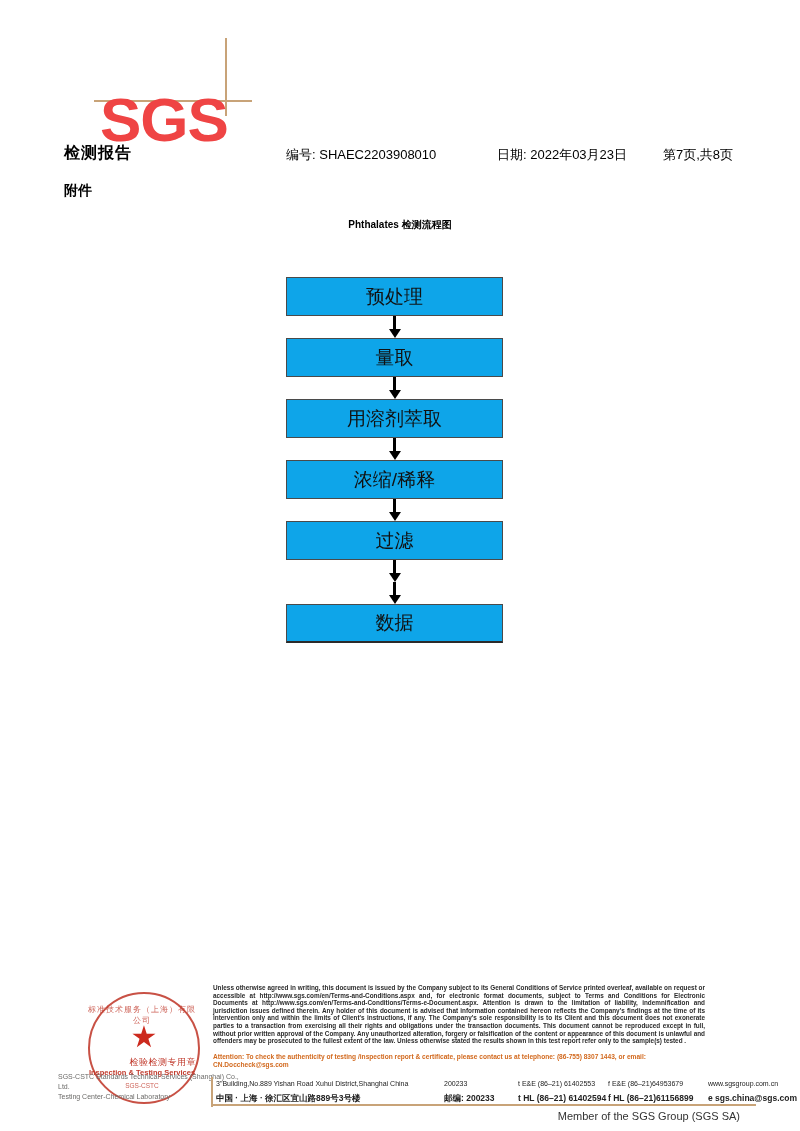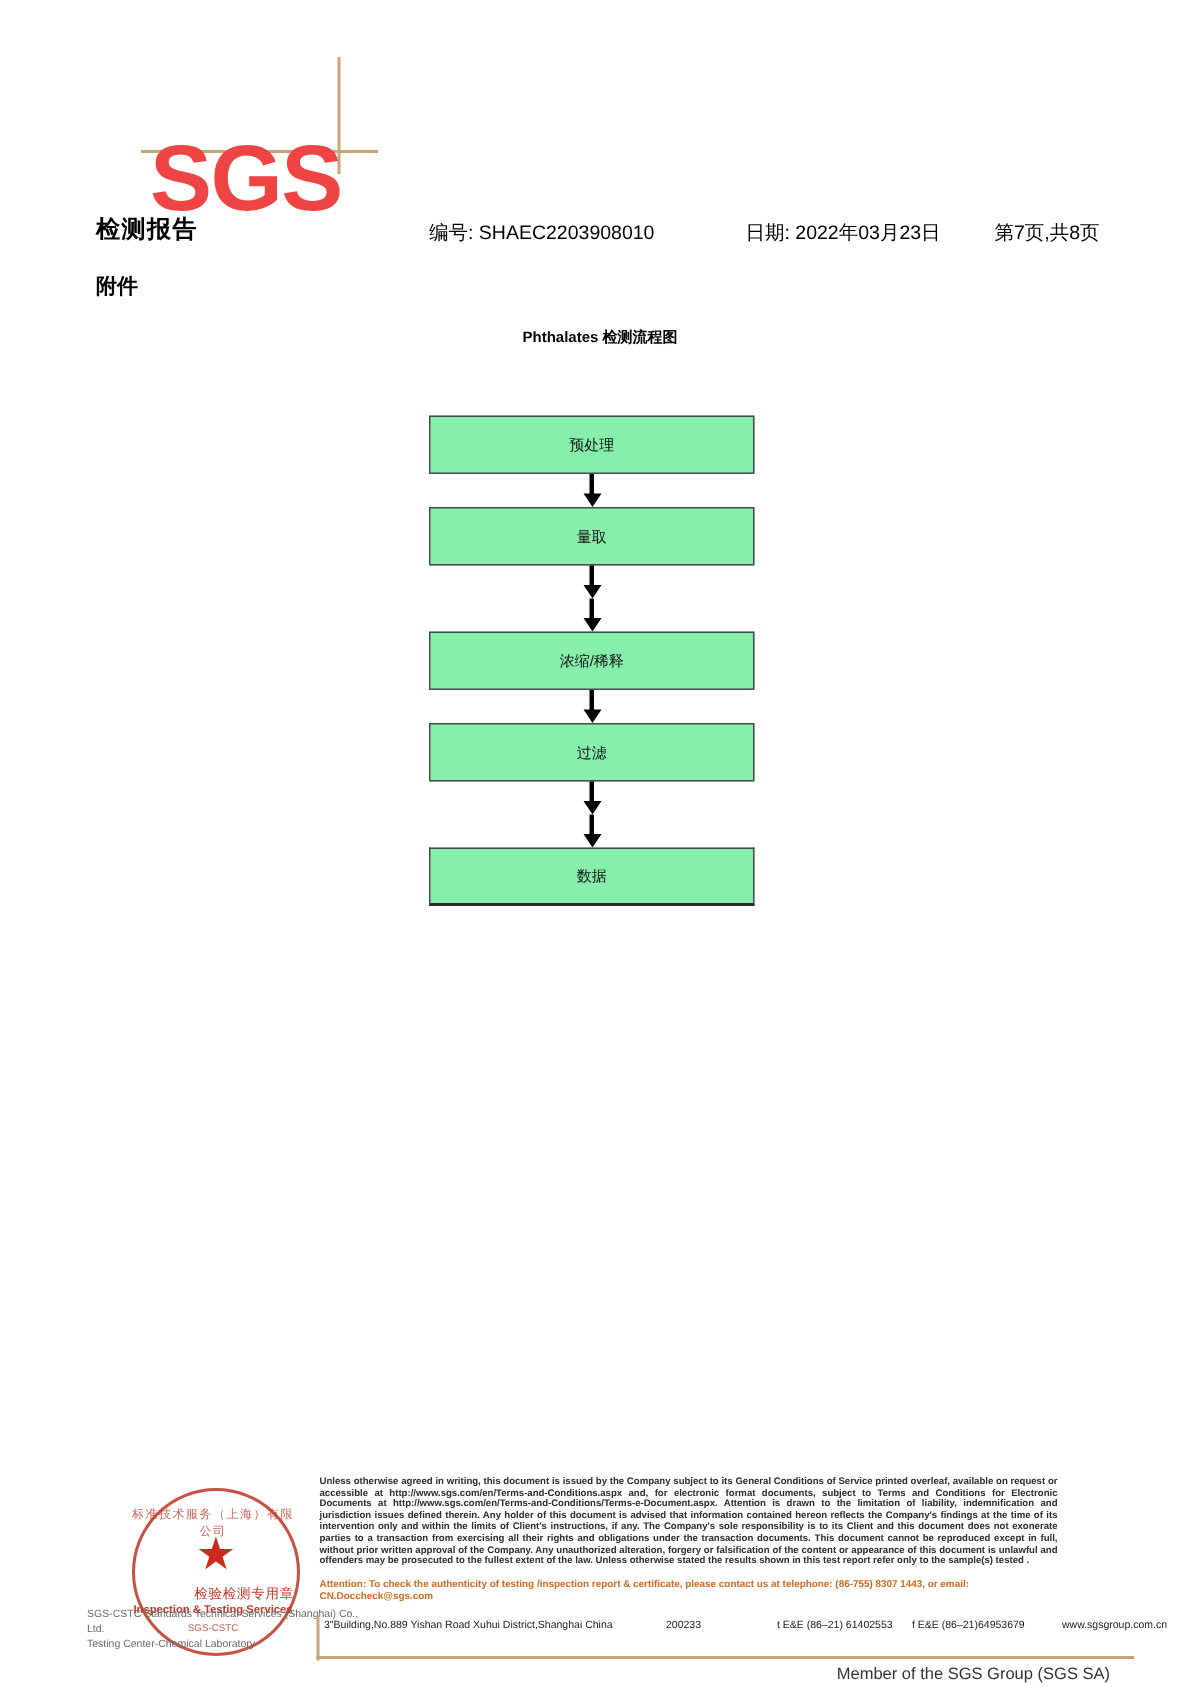--- a/index.html
+++ b/index.html
@@ -110,25 +110,25 @@
     left: 286px;
     top: 277px;
     width: 217px;
   }
   .flow-step { width: 217px; }
   .flow-box {
     box-sizing: border-box;
     width: 217px;
     height: 39px;
     border: 1px solid #4a4a4a;
-    background: #86efac;
+    background: #0ea5e9;
     display: flex;
     align-items: center;
     justify-content: center;
-    font-size: 10px;
+    font-size: 19px;
     color: #111;
   }
   .flow-box.last {
     border-bottom: 2.5px solid #2b2b2b;
     border-left-width: 1.5px;
     border-right-width: 1.5px;
   }
   .flow-arrow {
     position: relative;
     height: 22px;
@@ -312,20 +312,23 @@
     </div>
 
     <div class="flow-step">
       <div class="flow-box">量取</div>
     </div>
     <div class="flow-arrow">
       <div class="shaft"></div>
         <div class="head"></div>
     </div>
 
+    <div class="flow-step">
+      <div class="flow-box">用溶剂萃取</div>
+    </div>
     <div class="flow-arrow">
       <div class="shaft"></div>
         <div class="head"></div>
     </div>
 
     <div class="flow-step">
       <div class="flow-box">浓缩/稀释</div>
     </div>
     <div class="flow-arrow">
       <div class="shaft"></div>
@@ -374,17 +377,24 @@
   <div class="addr-rule"></div>
 
   <div class="addr">
     <div class="addr-line">
       <span class="a-street">3"Building,No.889 Yishan Road Xuhui District,Shanghai China</span>
       <span class="a-zip">200233</span>
       <span class="a-t1">t E&amp;E (86–21) 61402553</span>
       <span class="a-t2">f E&amp;E (86–21)64953679</span>
       <span class="a-web">www.sgsgroup.com.cn</span>
     </div>
+    <div class="addr-line cn">
+      <span class="a-street">中国 · 上海 · 徐汇区宜山路889号3号楼</span>
+      <span class="a-zip">邮编: 200233</span>
+      <span class="a-t1">t HL (86–21) 61402594</span>
+      <span class="a-t2">f HL (86–21)61156899</span>
+      <span class="a-web">e  sgs.china@sgs.com</span>
+    </div>
   </div>
 
   <div class="member">Member of the SGS Group (SGS SA)</div>
 
 </div>
 
 </body></html>

